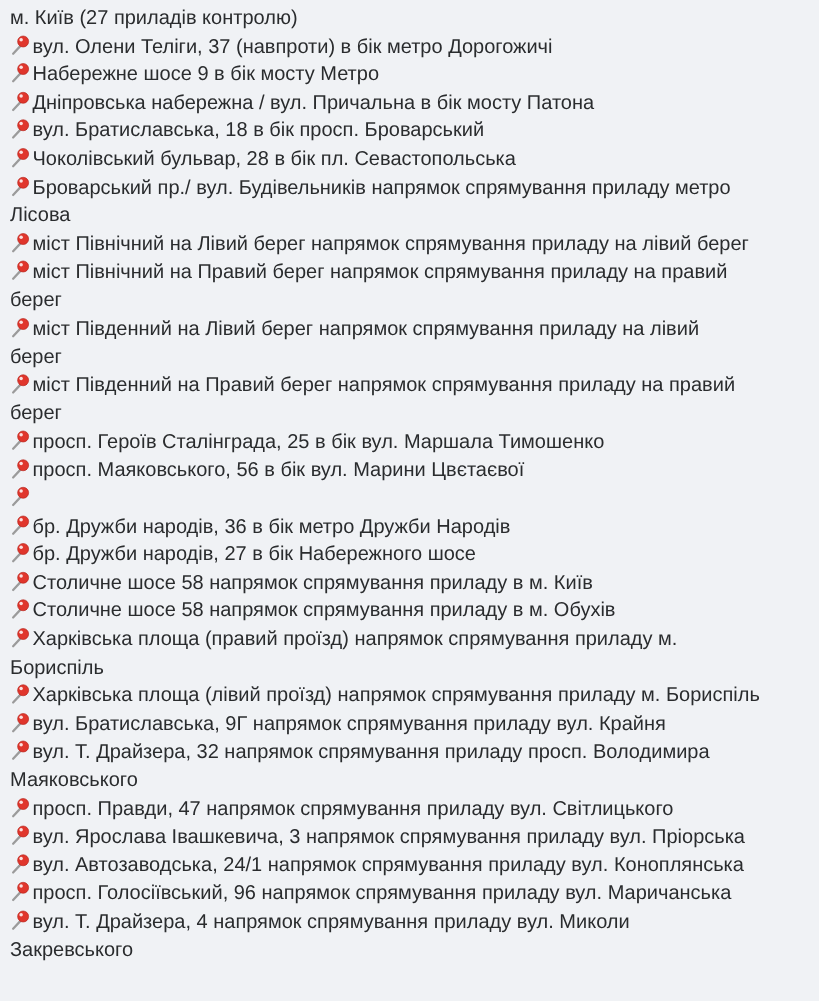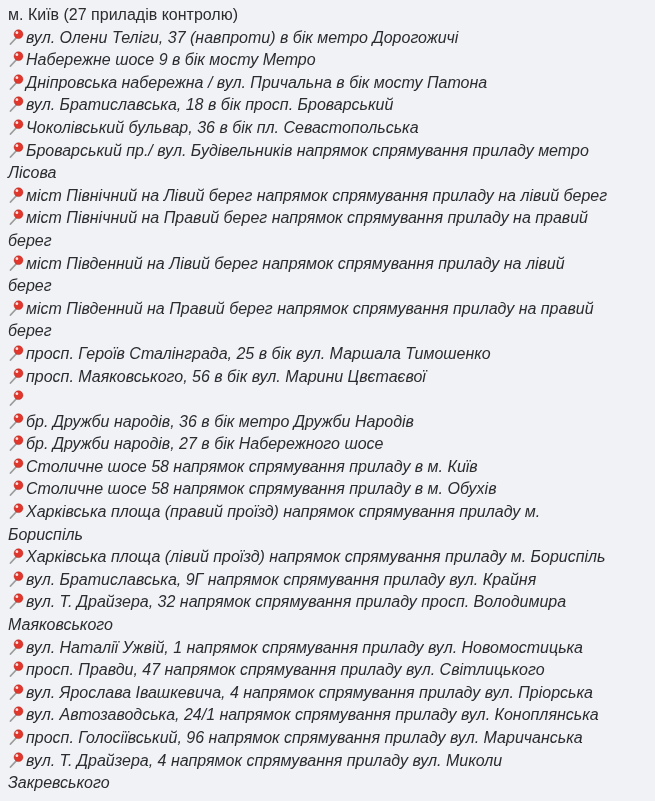--- a/index.html
+++ b/index.html
@@ -13,21 +13,21 @@
   .post {
     box-sizing: border-box;
     width: 655px;
     height: 801px;
     padding: 4px 6px 0 8px;
     color: #2a2c2e;
     font-size: 16px;
     line-height: 22.6px;
   }
   .line { min-height: 22.6px; }
-  .loc-text { white-space: pre-line; font-style: italic; }
+  .loc-text { white-space: pre-line; }
   .pin {
     display: inline-block;
     width: 16px;
     height: 17px;
     margin-right: 2px;
     vertical-align: -3px;
   }
   .pin svg { display: block; }
 </style>
 </head>
@@ -66,21 +66,21 @@
       <circle cx="10.5" cy="5.2" r="4.4" stroke="#b3241c" stroke-width="0.5" fill="#e0362c"></circle>
       <circle cx="8.9" cy="3.7" r="1.4" fill="#ffffff" opacity="0.85"></circle>
     </svg></span><span class="loc-text">вул. Братиславська, 18 в бік просп. Броварський</span>
   </div>
 
   <div class="line row">
     <span class="pin"><svg width="16" height="17" viewBox="0 0 16 17">
       <line x1="2.5" y1="15" x2="9.5" y2="7.5" stroke-width="1.8" stroke-linecap="round" stroke="#9b9b9b"></line>
       <circle cx="10.5" cy="5.2" r="4.4" stroke="#b3241c" stroke-width="0.5" fill="#e0362c"></circle>
       <circle cx="8.9" cy="3.7" r="1.4" fill="#ffffff" opacity="0.85"></circle>
-    </svg></span><span class="loc-text">Чоколівський бульвар, 36 в бік пл. Севастопольська</span>
+    </svg></span><span class="loc-text">Чоколівський бульвар, 28 в бік пл. Севастопольська</span>
   </div>
 
   <div class="line row">
     <span class="pin"><svg width="16" height="17" viewBox="0 0 16 17">
       <line x1="2.5" y1="15" x2="9.5" y2="7.5" stroke-width="1.8" stroke-linecap="round" stroke="#9b9b9b"></line>
       <circle cx="10.5" cy="5.2" r="4.4" stroke="#b3241c" stroke-width="0.5" fill="#e0362c"></circle>
       <circle cx="8.9" cy="3.7" r="1.4" fill="#ffffff" opacity="0.85"></circle>
     </svg></span><span class="loc-text">Броварський пр./ вул. Будівельників напрямок спрямування приладу метро
 Лісова</span>
   </div>
@@ -203,42 +203,35 @@
 
   <div class="line row">
     <span class="pin"><svg width="16" height="17" viewBox="0 0 16 17">
       <line x1="2.5" y1="15" x2="9.5" y2="7.5" stroke-width="1.8" stroke-linecap="round" stroke="#9b9b9b"></line>
       <circle cx="10.5" cy="5.2" r="4.4" stroke="#b3241c" stroke-width="0.5" fill="#e0362c"></circle>
       <circle cx="8.9" cy="3.7" r="1.4" fill="#ffffff" opacity="0.85"></circle>
     </svg></span><span class="loc-text">вул. Т. Драйзера, 32 напрямок спрямування приладу просп. Володимира
 Маяковського</span>
   </div>
 
-  <div class="line row">
-    <span class="pin"><svg width="16" height="17" viewBox="0 0 16 17">
-      <line x1="2.5" y1="15" x2="9.5" y2="7.5" stroke-width="1.8" stroke-linecap="round" stroke="#9b9b9b"></line>
-      <circle cx="10.5" cy="5.2" r="4.4" stroke="#b3241c" stroke-width="0.5" fill="#e0362c"></circle>
-      <circle cx="8.9" cy="3.7" r="1.4" fill="#ffffff" opacity="0.85"></circle>
-    </svg></span><span class="loc-text">вул. Наталії Ужвій, 1 напрямок спрямування приладу вул. Новомостицька</span>
-  </div>
 
   <div class="line row">
     <span class="pin"><svg width="16" height="17" viewBox="0 0 16 17">
       <line x1="2.5" y1="15" x2="9.5" y2="7.5" stroke-width="1.8" stroke-linecap="round" stroke="#9b9b9b"></line>
       <circle cx="10.5" cy="5.2" r="4.4" stroke="#b3241c" stroke-width="0.5" fill="#e0362c"></circle>
       <circle cx="8.9" cy="3.7" r="1.4" fill="#ffffff" opacity="0.85"></circle>
     </svg></span><span class="loc-text">просп. Правди, 47 напрямок спрямування приладу вул. Світлицького</span>
   </div>
 
   <div class="line row">
     <span class="pin"><svg width="16" height="17" viewBox="0 0 16 17">
       <line x1="2.5" y1="15" x2="9.5" y2="7.5" stroke-width="1.8" stroke-linecap="round" stroke="#9b9b9b"></line>
       <circle cx="10.5" cy="5.2" r="4.4" stroke="#b3241c" stroke-width="0.5" fill="#e0362c"></circle>
       <circle cx="8.9" cy="3.7" r="1.4" fill="#ffffff" opacity="0.85"></circle>
-    </svg></span><span class="loc-text">вул. Ярослава Івашкевича, 4 напрямок спрямування приладу вул. Пріорська</span>
+    </svg></span><span class="loc-text">вул. Ярослава Івашкевича, 3 напрямок спрямування приладу вул. Пріорська</span>
   </div>
 
   <div class="line row">
     <span class="pin"><svg width="16" height="17" viewBox="0 0 16 17">
       <line x1="2.5" y1="15" x2="9.5" y2="7.5" stroke-width="1.8" stroke-linecap="round" stroke="#9b9b9b"></line>
       <circle cx="10.5" cy="5.2" r="4.4" stroke="#b3241c" stroke-width="0.5" fill="#e0362c"></circle>
       <circle cx="8.9" cy="3.7" r="1.4" fill="#ffffff" opacity="0.85"></circle>
     </svg></span><span class="loc-text">вул. Автозаводська, 24/1 напрямок спрямування приладу вул. Коноплянська</span>
   </div>
 

